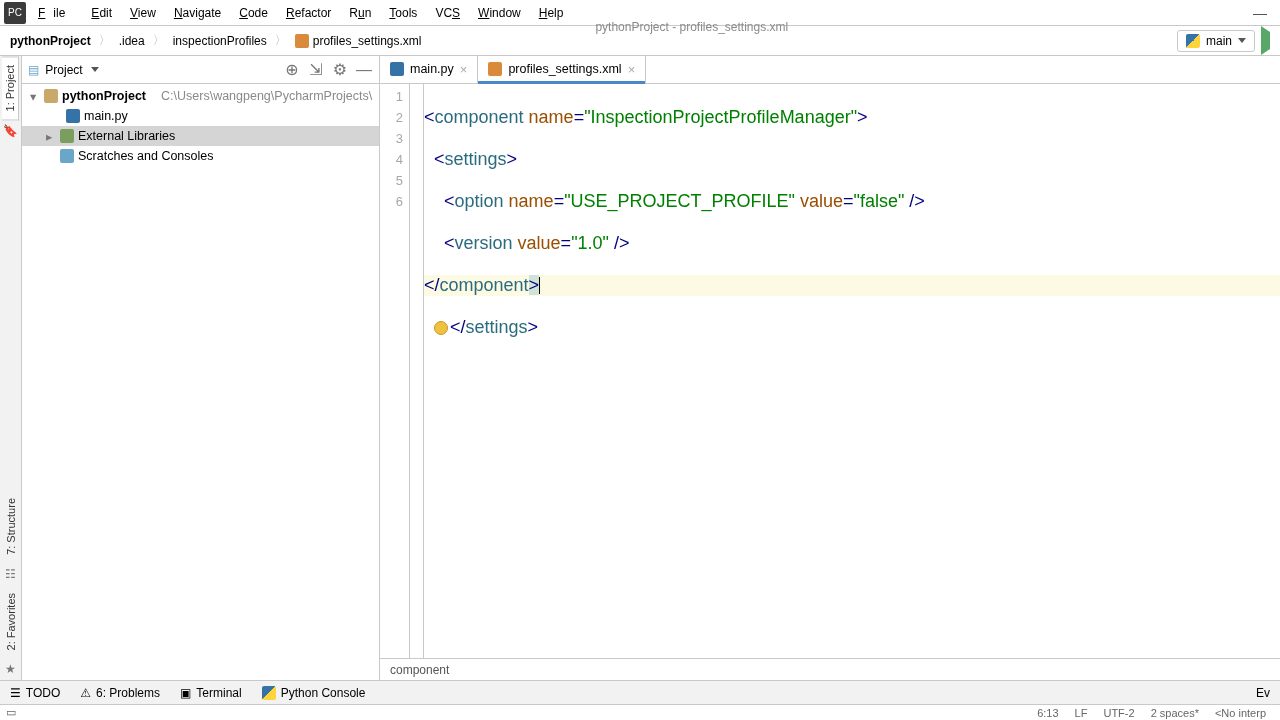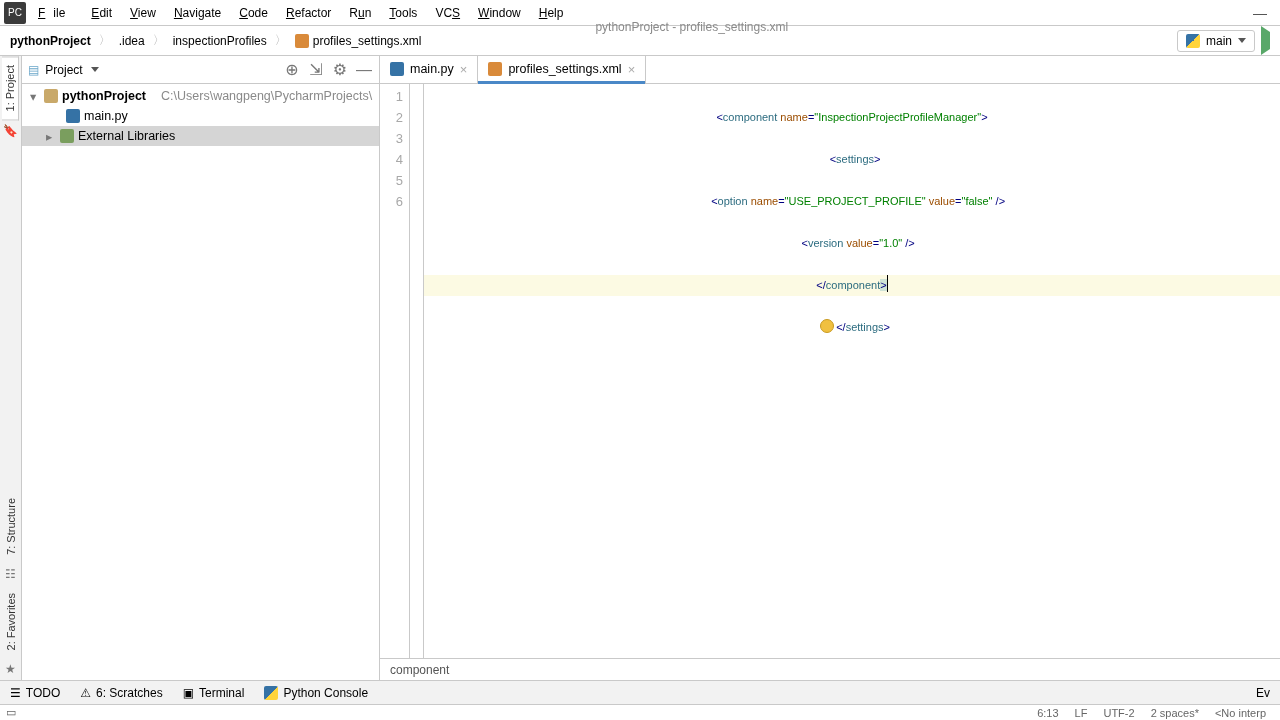--- a/index.html
+++ b/index.html
@@ -69,21 +69,21 @@
   .tabs { height:28px; display:flex; align-items:flex-end; border-bottom:1px solid var(--border); background:#fff; }
   .tab { display:flex; align-items:center; gap:6px; height:28px; padding:0 10px; font-size:12.5px; border-right:1px solid var(--border); position:relative; }
   .tab.sel::after { content:""; position:absolute; left:0; right:0; bottom:-1px; height:3px; background:var(--tab-sel-underline); }
   .tab .close { color:#aaa; font-size:13px; }
   .tab .ico { width:14px;height:14px;display:inline-block;border-radius:2px; }
   .tab .ico.py { background:#3572A5; }
   .tab .ico.xml { background:#d98a3a; }
   .editor-body { flex:1; display:flex; min-height:0; }
   .gutter { width:30px; background:#fff; border-right:1px solid var(--border); color:var(--gutter-num); font-family: Consolas, "Courier New", monospace; font-size:13px; text-align:right; padding-right:6px; padding-top:2px; line-height:21px; }
   .fold-strip { width:14px; border-right:1px solid var(--border); background:#fff; }
-  .code { flex:1; font-family: Consolas, "Courier New", monospace; font-size:11px; line-height:21px; padding-top:2px; white-space:pre; overflow:hidden; position:relative;text-align:center; }
+  .code { flex:1; font-family: Consolas, "Courier New", monospace; font-size:18px; line-height:21px; padding-top:2px; white-space:pre; overflow:hidden; position:relative; }
   .code .line { height:21px; }
   .code .line.current { background:var(--current-line); }
   .tagp { color:var(--code-tag); }
   .tagn { color:var(--code-tagname); }
   .attn { color:var(--code-attrname); }
   .attv { color:var(--code-attrval); }
   .caret-block { display:inline-block; width:1px; height:17px; background:#000; vertical-align:-3px; }
   .caret-hilite { background:#cfe3d6; }
   .lightbulb { display:inline-block; width:14px; height:14px; background:#f0c040; border-radius:50%; margin-right:2px; vertical-align:-2px; border:1px solid #c99a20; }
   
@@ -189,20 +189,25 @@
       </div>
       <div class="tree-row" style="padding-left:44px">
         <span class="node-icon py"></span>
         <span>main.py</span>
       </div>
       <div class="tree-row sel" style="padding-left:24px">
         <span class="twisty">▸</span>
         <span class="node-icon lib"></span>
         <span>External Libraries</span>
       </div>
+      <div class="tree-row" style="padding-left:24px">
+        <span class="twisty" style="visibility:hidden">▸</span>
+        <span class="node-icon scratch"></span>
+        <span>Scratches and Consoles</span>
+      </div>
     </div>
   </div>
 
   <div class="editor-area">
     <div class="tabs">
       <div class="tab">
         <span class="ico py"></span>
         <span>main.py</span>
         <span class="close">×</span>
       </div>
@@ -239,21 +244,21 @@
   </div>
 </div>
 
 <div class="bottombar">
   <div class="btn">
       <span>☰</span>
       <span>TODO</span>
     </div>
   <div class="btn">
       <span>⚠</span>
-      <span>6: Scratches</span>
+      <span>6: Problems</span>
     </div>
   <div class="btn">
       <span>▣</span>
       <span>Terminal</span>
     </div>
   <div class="btn">
       <span class="pyicon"></span>
       <span>Python Console</span>
     </div>
   <div class="spacer"></div>

